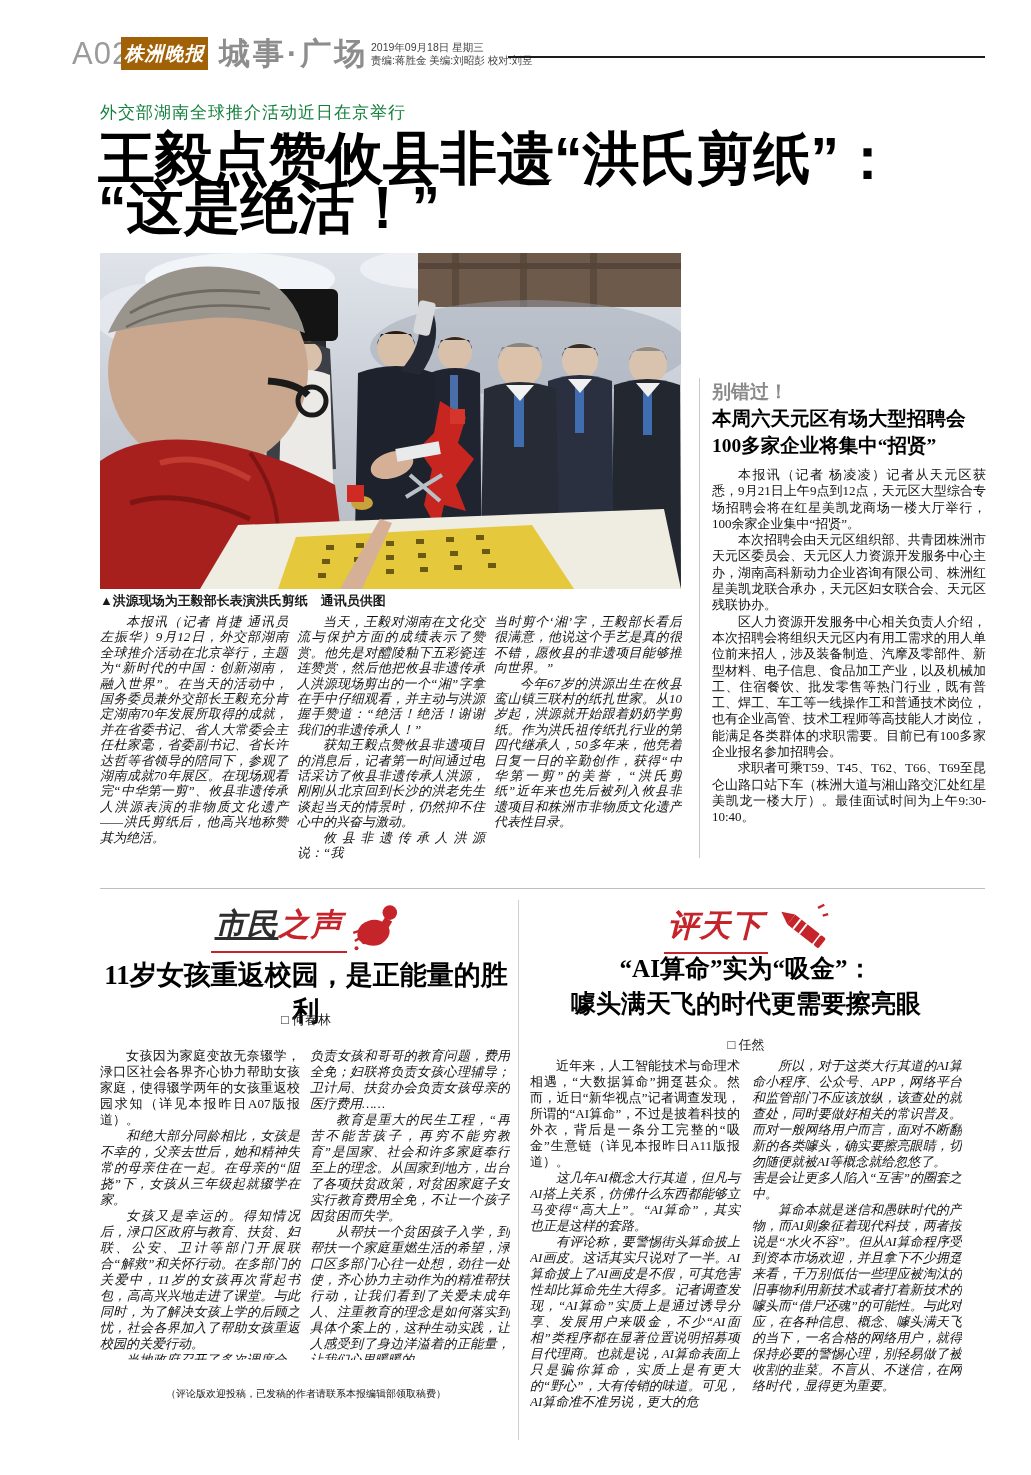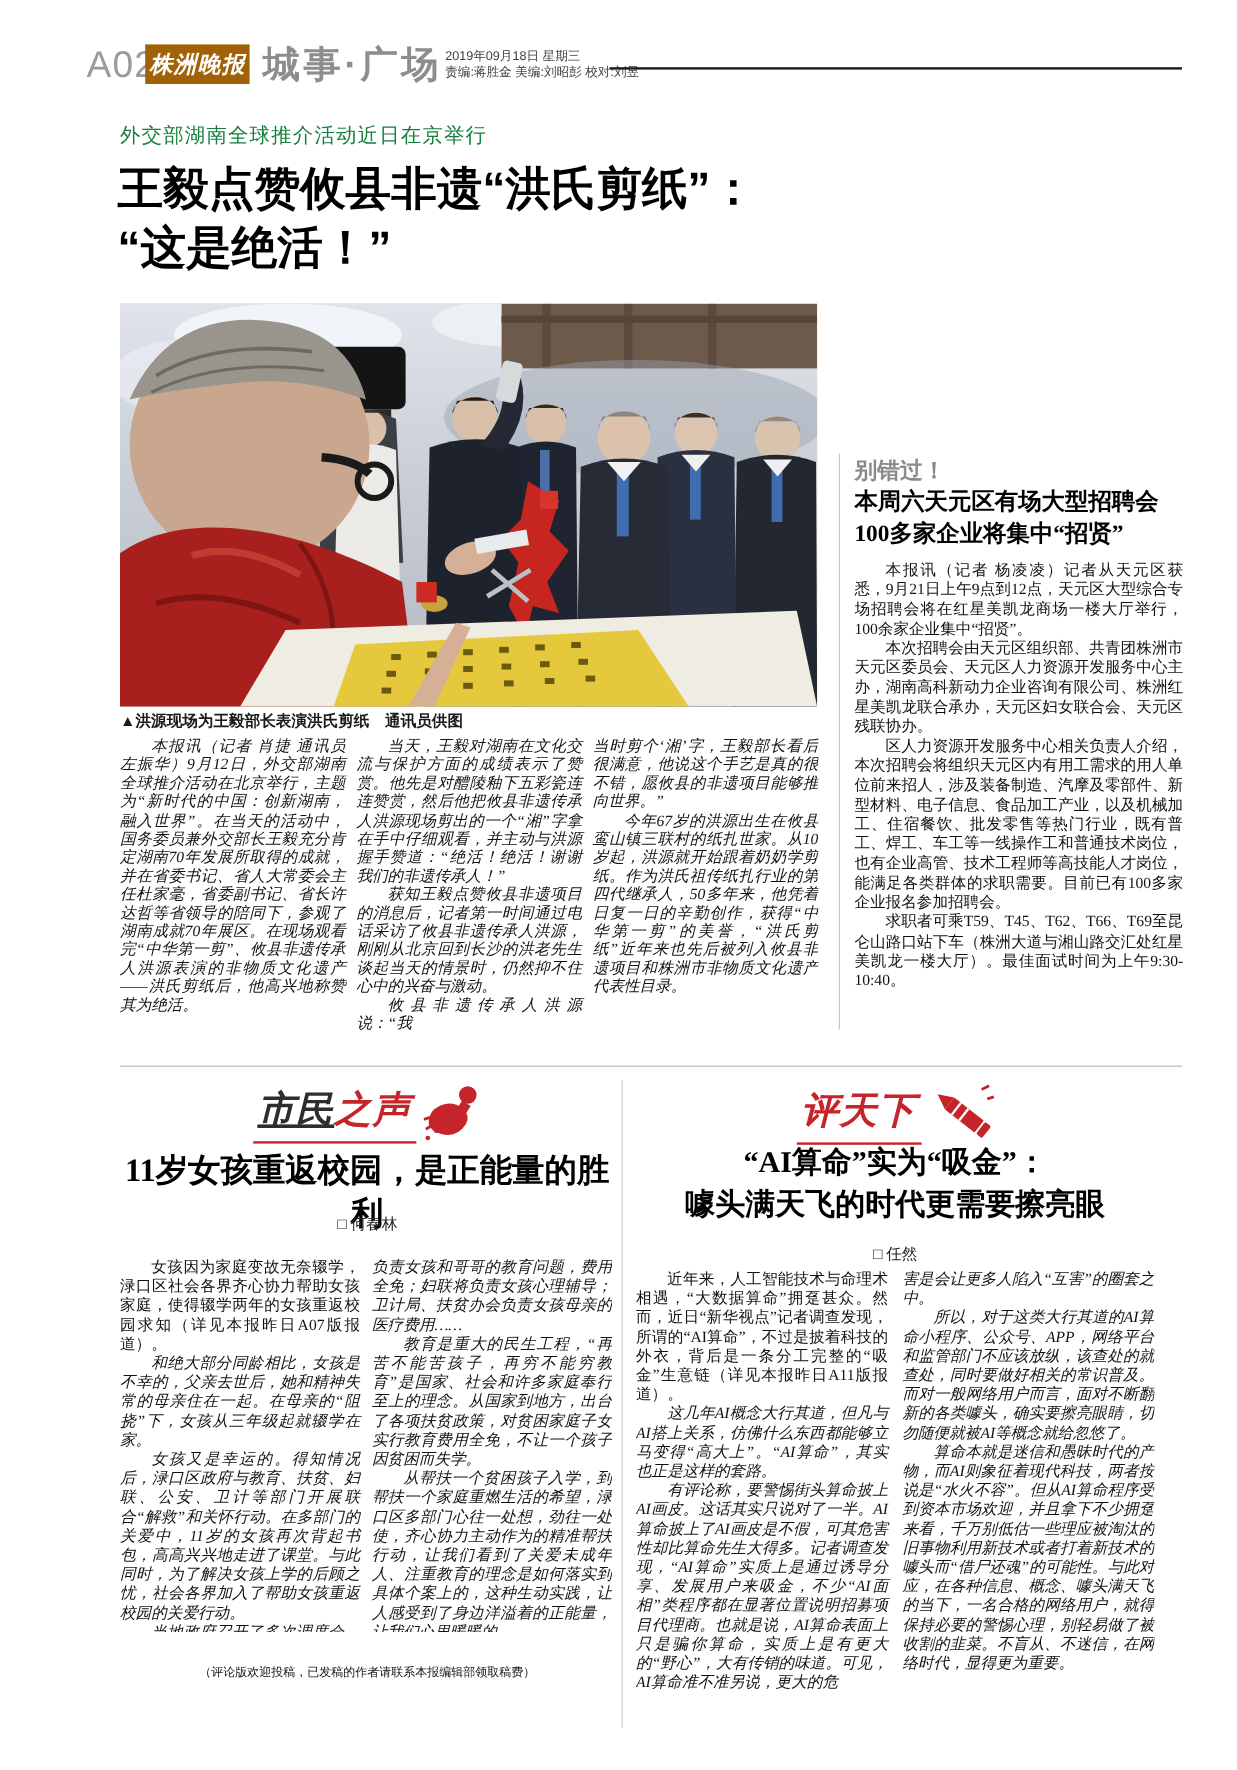--- a/index.html
+++ b/index.html
@@ -14,21 +14,21 @@
         font-size:19px;letter-spacing:1px;}
   .section-title{position:absolute;left:219px;top:33px;font-family:"Liberation Sans",sans-serif;
         font-size:31px;font-weight:bold;color:#8d8d8d;letter-spacing:3px;}
   .dateblock{position:absolute;left:371px;top:41px;font-family:"Liberation Sans",sans-serif;
         font-size:10.5px;color:#3f3f3f;line-height:13px;}
   .header-rule{position:absolute;left:508px;top:56px;width:477px;height:2px;background:#1c1c1c;}
   
   .kicker{position:absolute;left:100px;top:101px;font-family:"Liberation Sans",sans-serif;
         font-size:17px;font-weight:400;color:#15803d;letter-spacing:1px;}
   .headline{position:absolute;left:98px;top:134px;font-family:"Liberation Sans",sans-serif;
-        font-size:38px;line-height:49px;font-weight:bold;color:#000;letter-spacing:0px;}
+        font-size:57px;line-height:49px;font-weight:bold;color:#000;letter-spacing:0px;}
   .photo{position:absolute;left:100px;top:253px;width:581px;height:336px;overflow:hidden;background:#c6cbd4;}
   .caption{position:absolute;left:100px;top:592px;width:581px;
         font-size:13px;font-weight:bold;color:#1a1a1a;}
   .lead-cols{position:absolute;left:100px;top:614px;width:582px;height:266px;
         display:flex;gap:9px;overflow:hidden;font-style:italic;}
   .lead-col{width:188px;font-size:13px;line-height:15.4px;}
   
   .sidebar-rule{position:absolute;left:699px;top:378px;width:1px;height:480px;background:#c8c8c8;}
   .sb-eyebrow{position:absolute;left:712px;top:379px;font-size:19px;font-weight:bold;color:#8a8a8a;}
   .sb-title{position:absolute;left:712px;top:405px;width:274px;font-size:19.5px;line-height:27px;
@@ -267,19 +267,19 @@
   <div class="op-headline" style="left:530px;top:952px;width:432px;font-size:25px;">“AI算命”实为“吸金”：</div>
   <div class="op-headline" style="left:530px;top:987px;width:432px;font-size:25px;">噱头满天飞的时代更需要擦亮眼</div>
   <div class="op-author" style="left:530px;top:1036px;width:432px;">□ 任然</div>
   <div class="op-cols" style="left:530px;top:1058px;width:432px;height:387px;gap:12px;">
     <div class="op-col" style="width:210px;">
         <p class="para indent">近年来，人工智能技术与命理术相遇，“大数据算命”拥趸甚众。然而，近日“新华视点”记者调查发现，所谓的“AI算命”，不过是披着科技的外衣，背后是一条分工完整的“吸金”生意链（详见本报昨日A11版报道）。</p>
         <p class="para indent kai">这几年AI概念大行其道，但凡与AI搭上关系，仿佛什么东西都能够立马变得“高大上”。“AI算命”，其实也正是这样的套路。</p>
         <p class="para indent kai">有评论称，要警惕街头算命披上AI画皮。这话其实只说对了一半。AI算命披上了AI画皮是不假，可其危害性却比算命先生大得多。记者调查发现，“AI算命”实质上是通过诱导分享、发展用户来吸金，不少“AI面相”类程序都在显著位置说明招募项目代理商。也就是说，AI算命表面上只是骗你算命，实质上是有更大的“野心”，大有传销的味道。可见，AI算命准不准另说，更大的危</p>
       </div>
     <div class="op-col" style="width:210px;">
+        <p class="para indent kai">所以，对于这类大行其道的AI算命小程序、公众号、APP，网络平台和监管部门不应该放纵，该查处的就查处，同时要做好相关的常识普及。而对一般网络用户而言，面对不断翻新的各类噱头，确实要擦亮眼睛，切勿随便就被AI等概念就给忽悠了。</p>
         <p class="para kai">害是会让更多人陷入“互害”的圈套之中。</p>
-        <p class="para indent kai">所以，对于这类大行其道的AI算命小程序、公众号、APP，网络平台和监管部门不应该放纵，该查处的就查处，同时要做好相关的常识普及。而对一般网络用户而言，面对不断翻新的各类噱头，确实要擦亮眼睛，切勿随便就被AI等概念就给忽悠了。</p>
         <p class="para indent kai">算命本就是迷信和愚昧时代的产物，而AI则象征着现代科技，两者按说是“水火不容”。但从AI算命程序受到资本市场欢迎，并且拿下不少拥趸来看，千万别低估一些理应被淘汰的旧事物利用新技术或者打着新技术的噱头而“借尸还魂”的可能性。与此对应，在各种信息、概念、噱头满天飞的当下，一名合格的网络用户，就得保持必要的警惕心理，别轻易做了被收割的韭菜。不盲从、不迷信，在网络时代，显得更为重要。</p>
       </div>
   </div>
 
 </div>
 
 </body></html>

